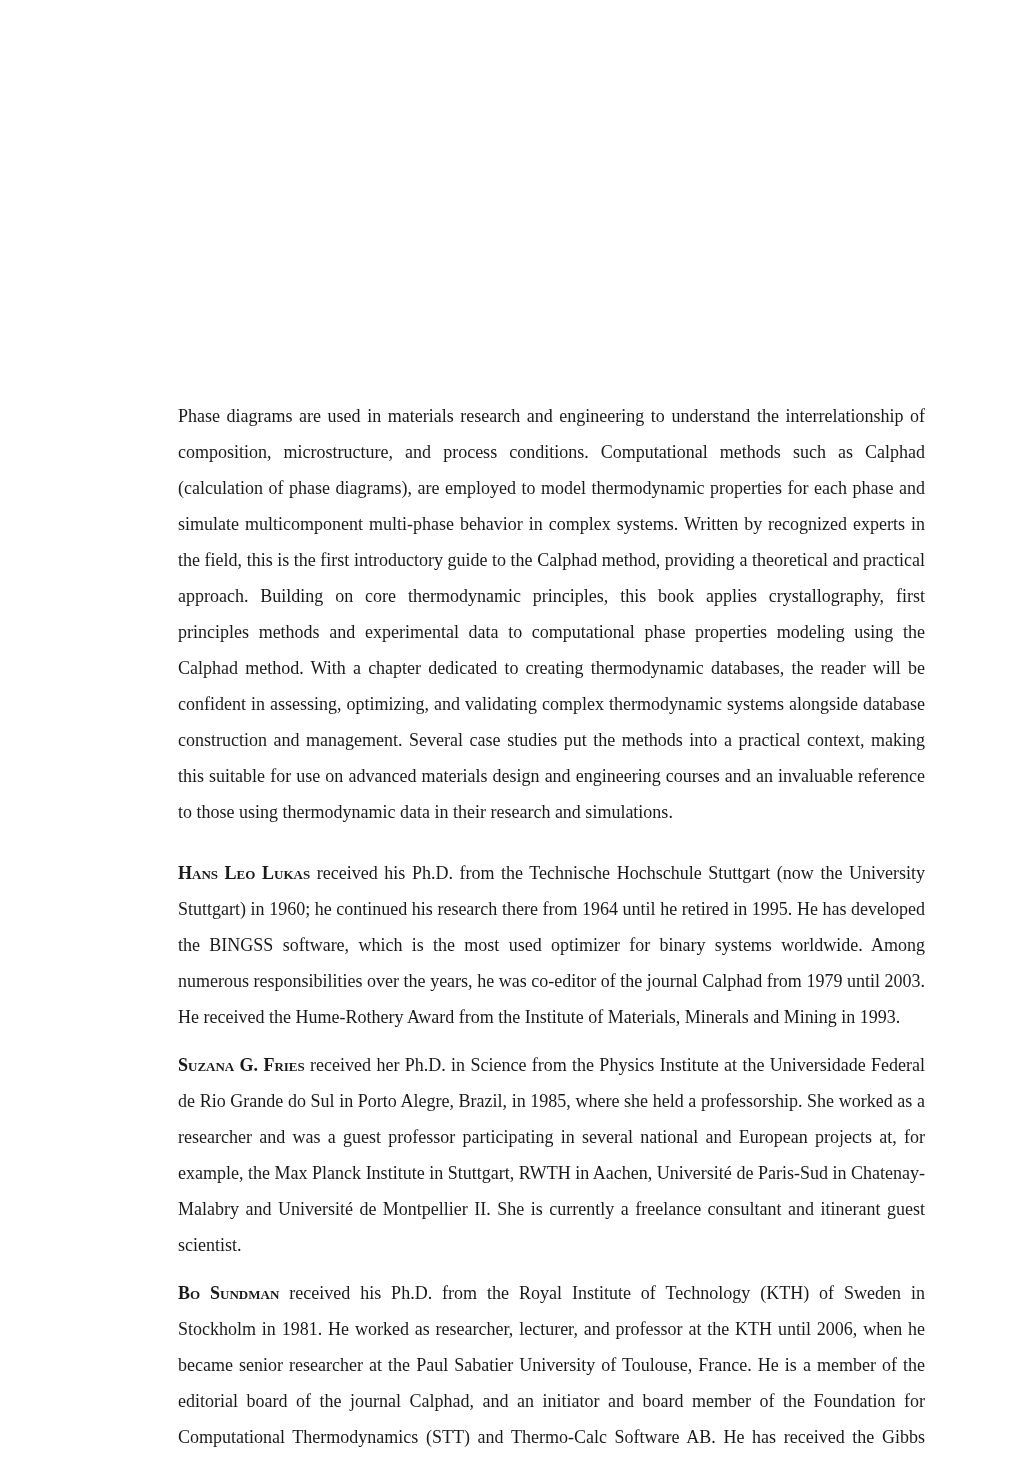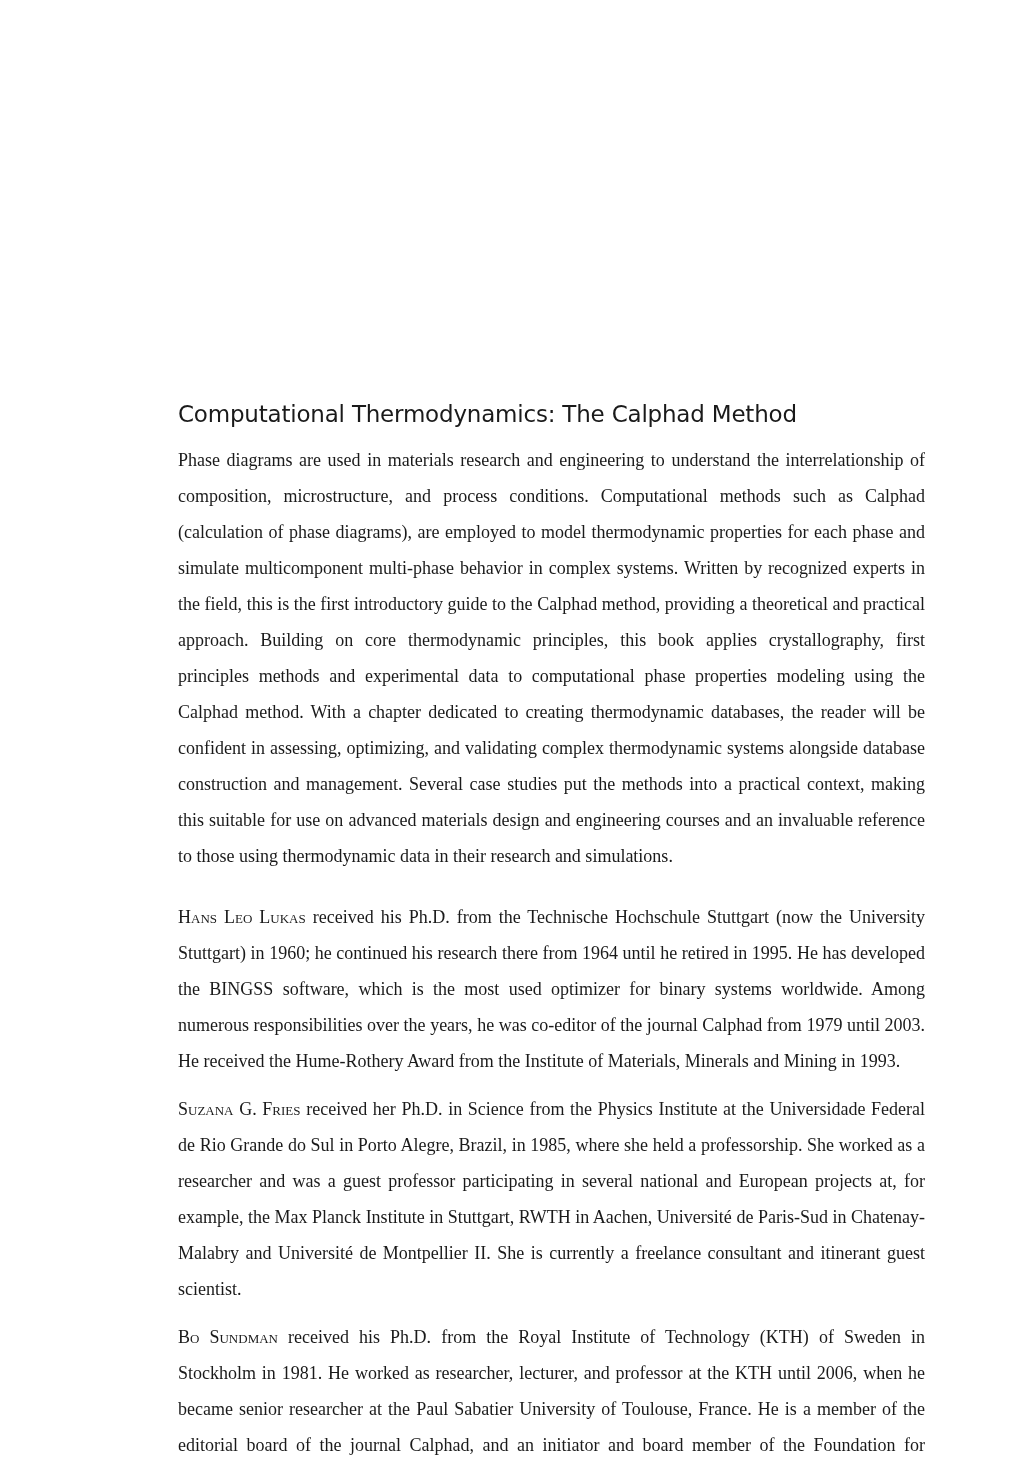--- a/index.html
+++ b/index.html
@@ -38,29 +38,29 @@
       margin: 0;
     }
     .blurb {
       margin-bottom: 25px;
     }
     .bio {
       margin-bottom: 12px;
     }
     .sc {
       font-variant: small-caps;
+      font-weight: bold;
     }
     .journal {
     }
   </style>
 </head>
 <body>
 
 <div class="page">
-  <h1 class="title">Computational Thermodynamics: The Calphad Method</h1>
 
   <p class="para blurb">Phase diagrams are used in materials research and engineering to understand the interrelationship of composition, microstructure, and process conditions. Computational methods such as Calphad (calculation of phase diagrams), are employed to model thermodynamic properties for each phase and simulate multicomponent multi-phase behavior in complex systems. Written by recognized experts in the field, this is the first introductory guide to the Calphad method, providing a theoretical and practical approach. Building on core thermodynamic principles, this book applies crystallography, first principles methods and experimental data to computational phase properties modeling using the Calphad method. With a chapter dedicated to creating thermodynamic databases, the reader will be confident in assessing, optimizing, and validating complex thermodynamic systems alongside database construction and management. Several case studies put the methods into a practical context, making this suitable for use on advanced materials design and engineering courses and an invaluable reference to those using thermodynamic data in their research and simulations.</p>
 
   <p class="para bio"><span class="sc">Hans Leo Lukas</span><span> received his Ph.D. from the Technische Hochschule Stuttgart (now the University Stuttgart) in 1960; he continued his research there from 1964 until he retired in 1995. He has developed the BINGSS software, which is the most used optimizer for binary systems worldwide. Among numerous responsibilities over the years, he was co-editor of the journal </span><span class="journal">Calphad</span><span> from 1979 until 2003. He received the Hume-Rothery Award from the Institute of Materials, Minerals and Mining in 1993.</span></p>
 
   <p class="para bio"><span class="sc">Suzana G. Fries</span><span> received her Ph.D. in Science from the Physics Institute at the Universidade Federal de Rio Grande do Sul in Porto Alegre, Brazil, in 1985, where she held a professorship. She worked as a researcher and was a guest professor participating in several national and European projects at, for example, the Max Planck Institute in Stuttgart, RWTH in Aachen, Université de Paris-Sud in Chatenay-Malabry and Université de Montpellier II. She is currently a freelance consultant and itinerant guest scientist.</span></p>
 
   <p class="para bio"><span class="sc">Bo Sundman</span><span> received his Ph.D. from the Royal Institute of Technology (KTH) of Sweden in Stockholm in 1981. He worked as researcher, lecturer, and professor at the KTH until 2006, when he became senior researcher at the Paul Sabatier University of Toulouse, France. He is a member of the editorial board of the journal </span><span class="journal">Calphad</span><span>, and an initiator and board member of the Foundation for Computational Thermodynamics (STT) and Thermo-Calc Software AB. He has received the Gibbs Triangle Award from the Calphad Society 2002 and the Hume-Rothery Award 2005.</span></p>
 </div>
 

